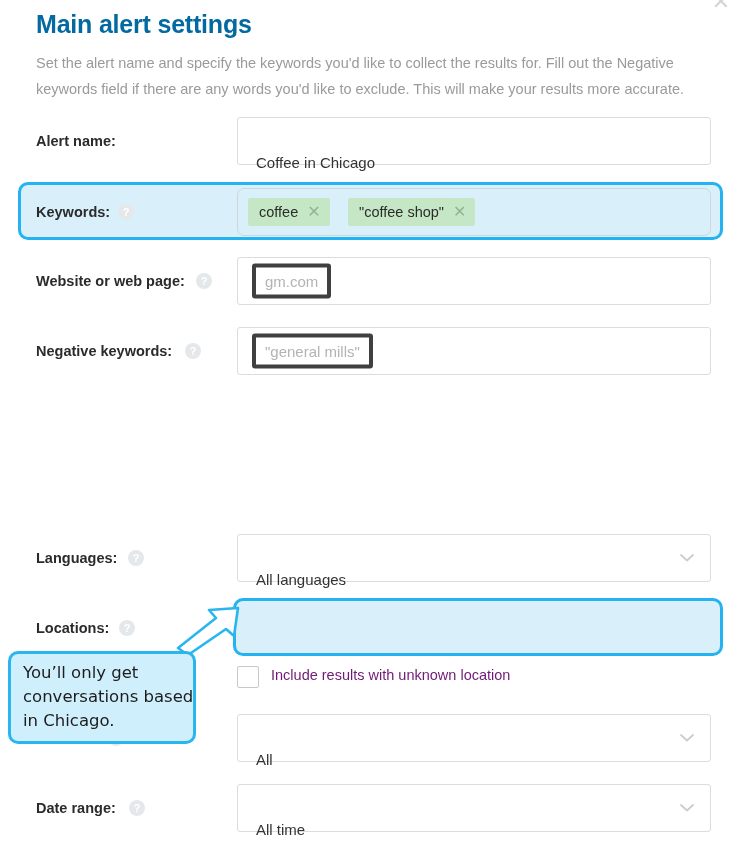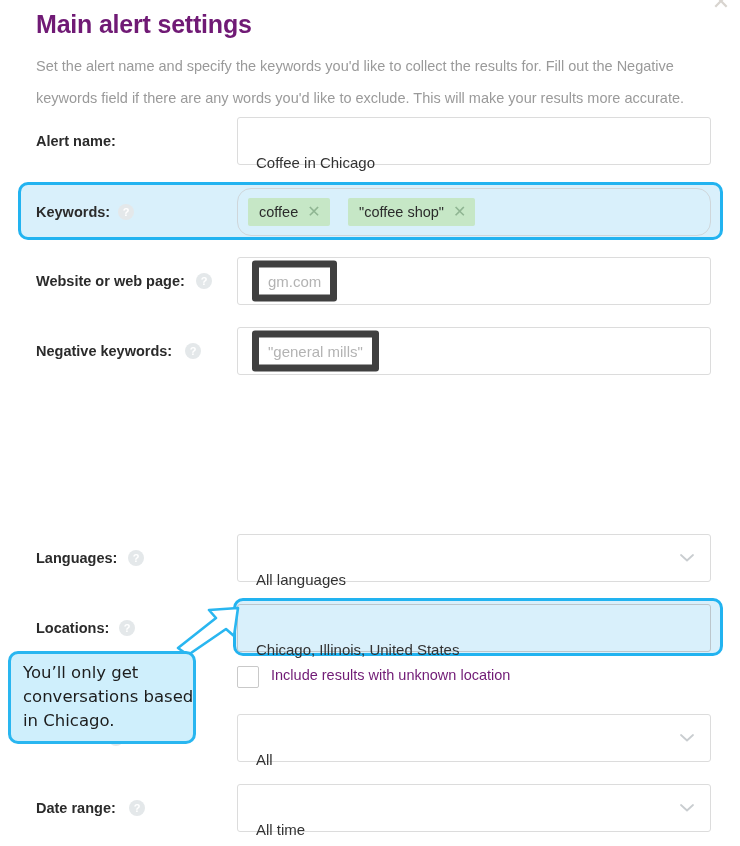--- a/index.html
+++ b/index.html
@@ -31,30 +31,30 @@
     text-align: center;
     font-family: "Liberation Sans", sans-serif;
   }
 
   
   .section-title {
     position: absolute;
     left: 36px;
     font-size: 25px;
     font-weight: bold;
-    color: #701a75;
+    color: #0369a1;
     letter-spacing: -0.2px;
     white-space: nowrap;
   }
   .section-desc {
     position: absolute;
     left: 36px;
     width: 662px;
     font-size: 14.5px;
-    line-height: 32px;
+    line-height: 26px;
     color: #9a9a9a;
   }
 
   
   .row { position: absolute; left: 0; width: 740px; }
 
   .field-label {
     position: absolute;
     font-size: 14.5px;
     font-weight: bold;
@@ -95,21 +95,21 @@
     font-size: 15px;
     color: #333333;
     white-space: nowrap;
     margin-top: 21px;
   }
   .placeholder-chip {
     position: absolute;
     left: 14px;
     top: 50%;
     transform: translateY(-50%);
-    border: 7px solid #404040;
+    border: 4px solid #404040;
     border-radius: 3px;
     padding: 5px 9px;
     font-size: 15px;
     color: #b3b3b3;
     background: #ffffff;
     white-space: nowrap;
   }
 
   
   .chevron {
@@ -132,21 +132,21 @@
   }
 
   
   .tags-field {
     position: absolute;
     left: 237px;
     width: 474px;
     height: 48px;
     box-sizing: border-box;
     border: 1px solid #cfd6da;
-    border-radius: 14px;
+    border-radius: 7px;
     background: transparent;
   }
   .tag {
     position: absolute;
     top: 50%;
     transform: translateY(-50%);
     height: 28px;
     display: flex;
     align-items: center;
     gap: 9px;
@@ -276,23 +276,20 @@
         </svg>
       </span>
     </div>
   </div>
 
   <div class="highlight" style="left:233px; top:598px; width:490px; height:58px;"></div>
 
   <div class="row" style="top:604px; height:48px;">
     <div class="field-label" style="left:36px; top:16px;">Locations:</div>
     <div class="help-icon" style="left:119px; top:16px;">?</div>
-    <div class="input-box" style="top:0; border-color:#bcc6cc; background:transparent;">
-      <span class="input-value">Chicago, Illinois, United States</span>
-    </div>
   </div>
 
   <div class="checkbox-row" style="left:237px; top:666px; width:420px; height:24px;">
     <div class="checkbox"></div>
     <div class="checkbox-label">Include results with unknown location</div>
   </div>
 
   <div class="row" style="top:714px; height:48px;">
     <div class="field-label" style="left:36px; top:16px;">Sources:</div>
     <div class="help-icon" style="left:108px; top:16px;">?</div>

